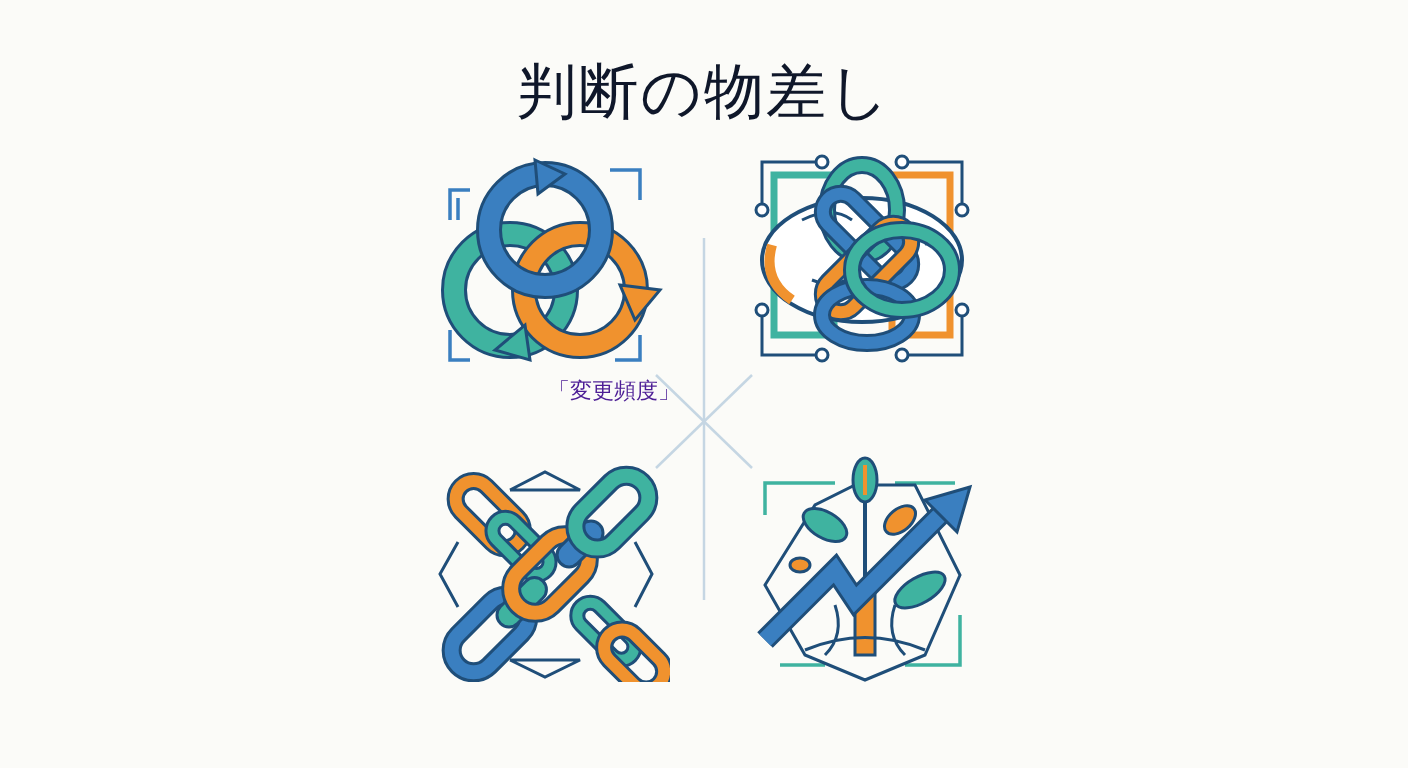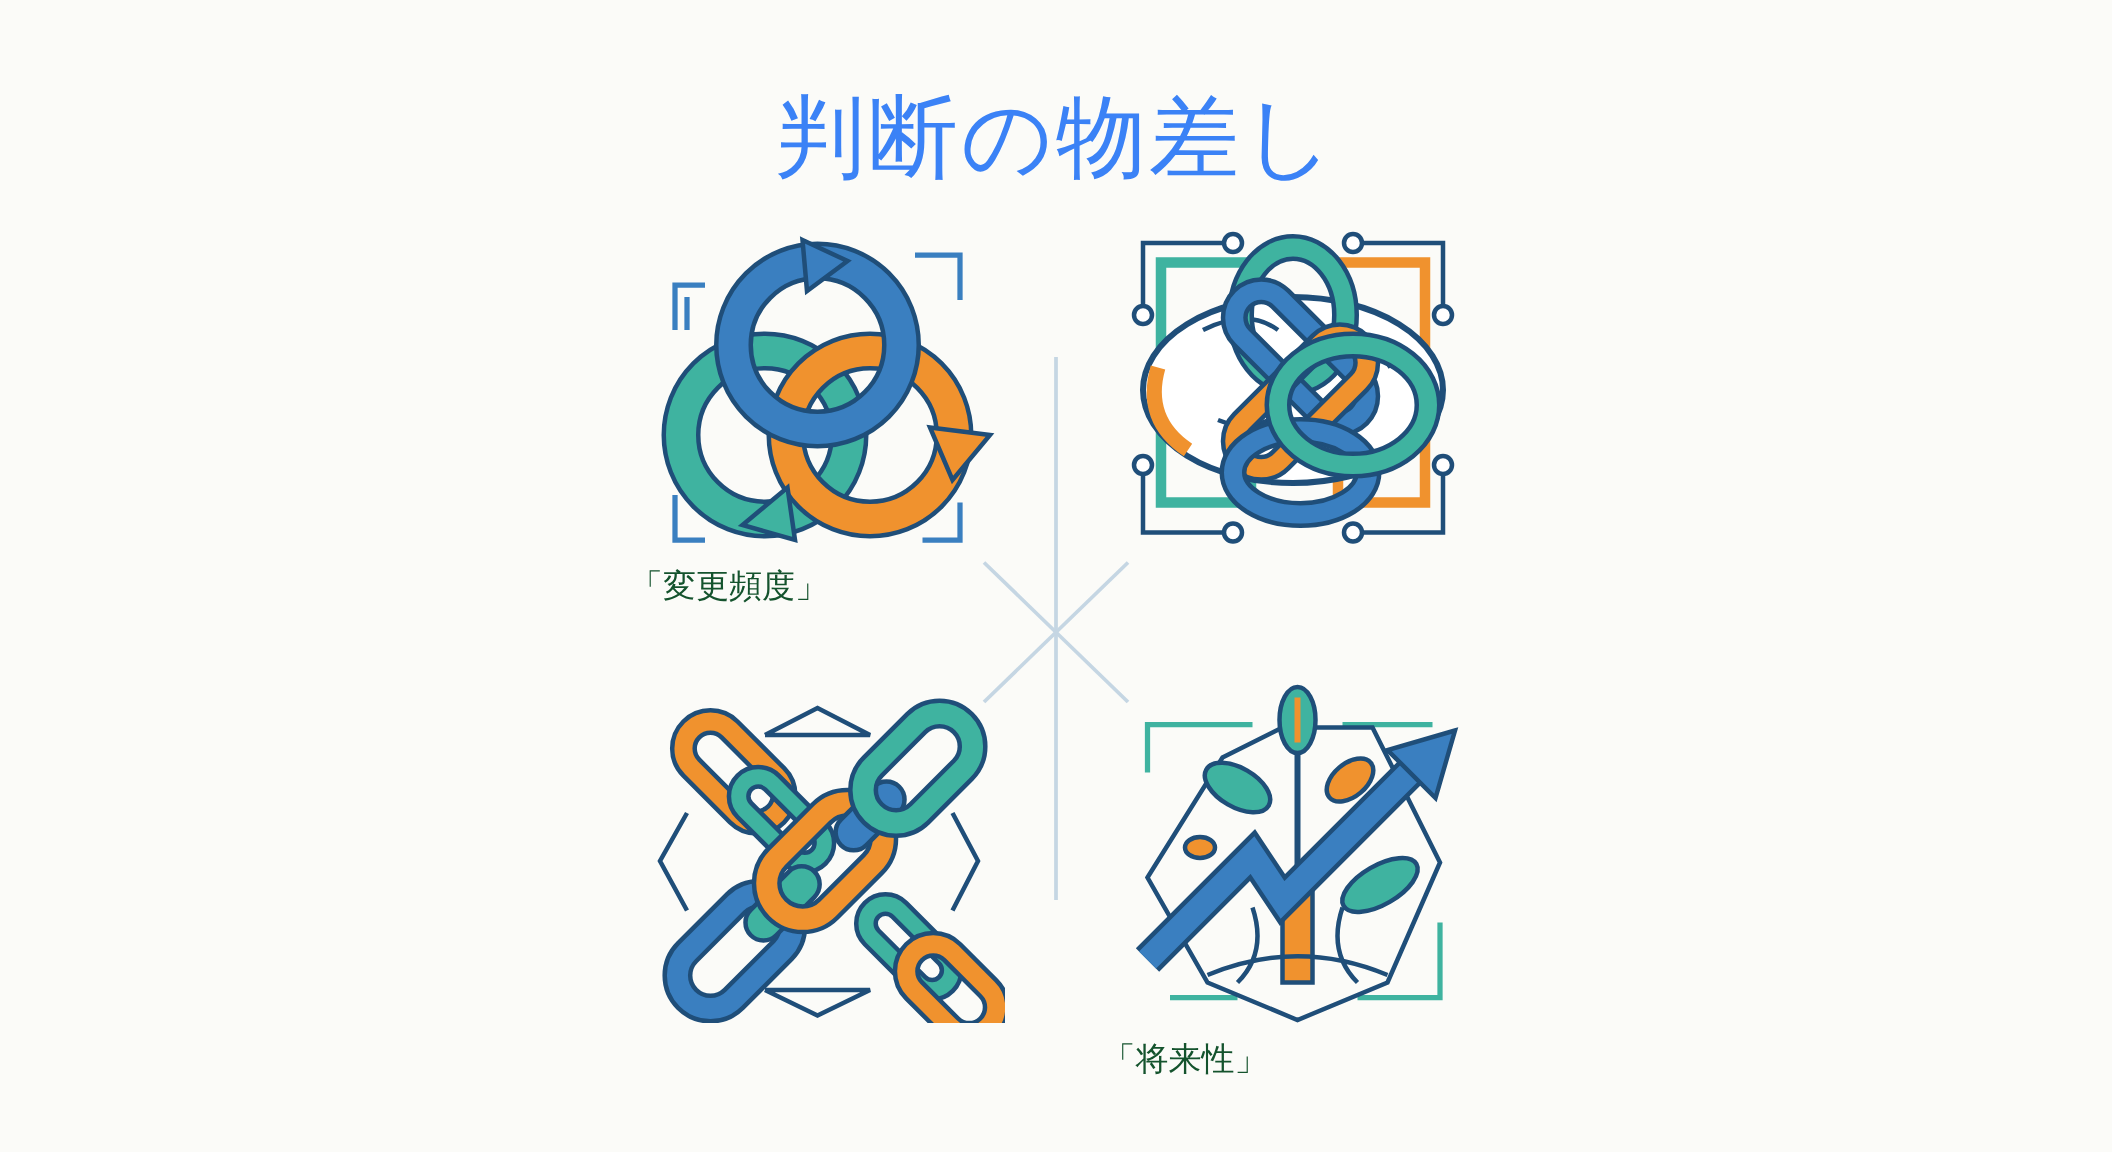--- a/index.html
+++ b/index.html
@@ -4,29 +4,29 @@
 <style>
   html, body { margin: 0; padding: 0; }
   body {
     width: 1408px; height: 768px; overflow: hidden;
     background: #fbfbf8;
     font-family: "DejaVu Sans", "Liberation Sans", sans-serif;
     position: relative;
   }
   .title {
     position: absolute; left: 0; top: 52px; width: 1408px;
-    text-align: center; font-size: 60px; color: #3b82f6; letter-spacing: 2px;
+    text-align: center; font-size: 60px; color: #0f172a; letter-spacing: 2px;
     font-weight: normal;
   }
   .divider { position: absolute; left: 0; top: 0; }
   .quad { position: absolute; width: 240px; }
   .quad svg { display: block; }
   .label {
-    position: absolute; width: 260px; text-align: left;
-    font-size: 22px; color: #14532d;
+    position: absolute; width: 260px; text-align: right;
+    font-size: 22px; color: #4c1d95;
   }
 </style>
 </head>
 <body>
 
 <div class="title">判断の物差し</div>
 
 <svg class="divider" width="1408" height="768">
   <line x1="704" y1="238" x2="704" y2="600" stroke="#c5d6e3" stroke-width="2.5"></line>
   <line x1="656" y1="375" x2="752" y2="468" stroke="#c5d6e3" stroke-width="2.5"></line>
@@ -146,14 +146,13 @@
     <path d="M120,10 L120,40" stroke="#f0922e" stroke-width="4"></path>
     <ellipse cx="80" cy="70" rx="24" ry="13" transform="rotate(30 80 70)" fill="#3fb3a0" stroke="#1f4e79" stroke-width="3"></ellipse>
     <ellipse cx="155" cy="65" rx="18" ry="11" transform="rotate(-40 155 65)" fill="#f0922e" stroke="#1f4e79" stroke-width="3"></ellipse>
     <ellipse cx="55" cy="110" rx="10" ry="7" fill="#f0922e" stroke="#1f4e79" stroke-width="3"></ellipse>
     <ellipse cx="175" cy="135" rx="28" ry="13" transform="rotate(-30 175 135)" fill="#3fb3a0" stroke="#1f4e79" stroke-width="3"></ellipse>
 
     <polyline points="20,185 90,115 110,145 205,50" fill="none" stroke="#1f4e79" stroke-width="22"></polyline>
     <polyline points="20,185 90,115 110,145 205,50" fill="none" stroke="#3a7fc0" stroke-width="16"></polyline>
     <polygon points="225,32 180,45 212,77" fill="#3a7fc0" stroke="#1f4e79" stroke-width="3"></polygon>
   </svg>
-  <div class="label" style="left:-10px; top:236px;">「将来性」</div>
 </div>
 
 </body></html>

